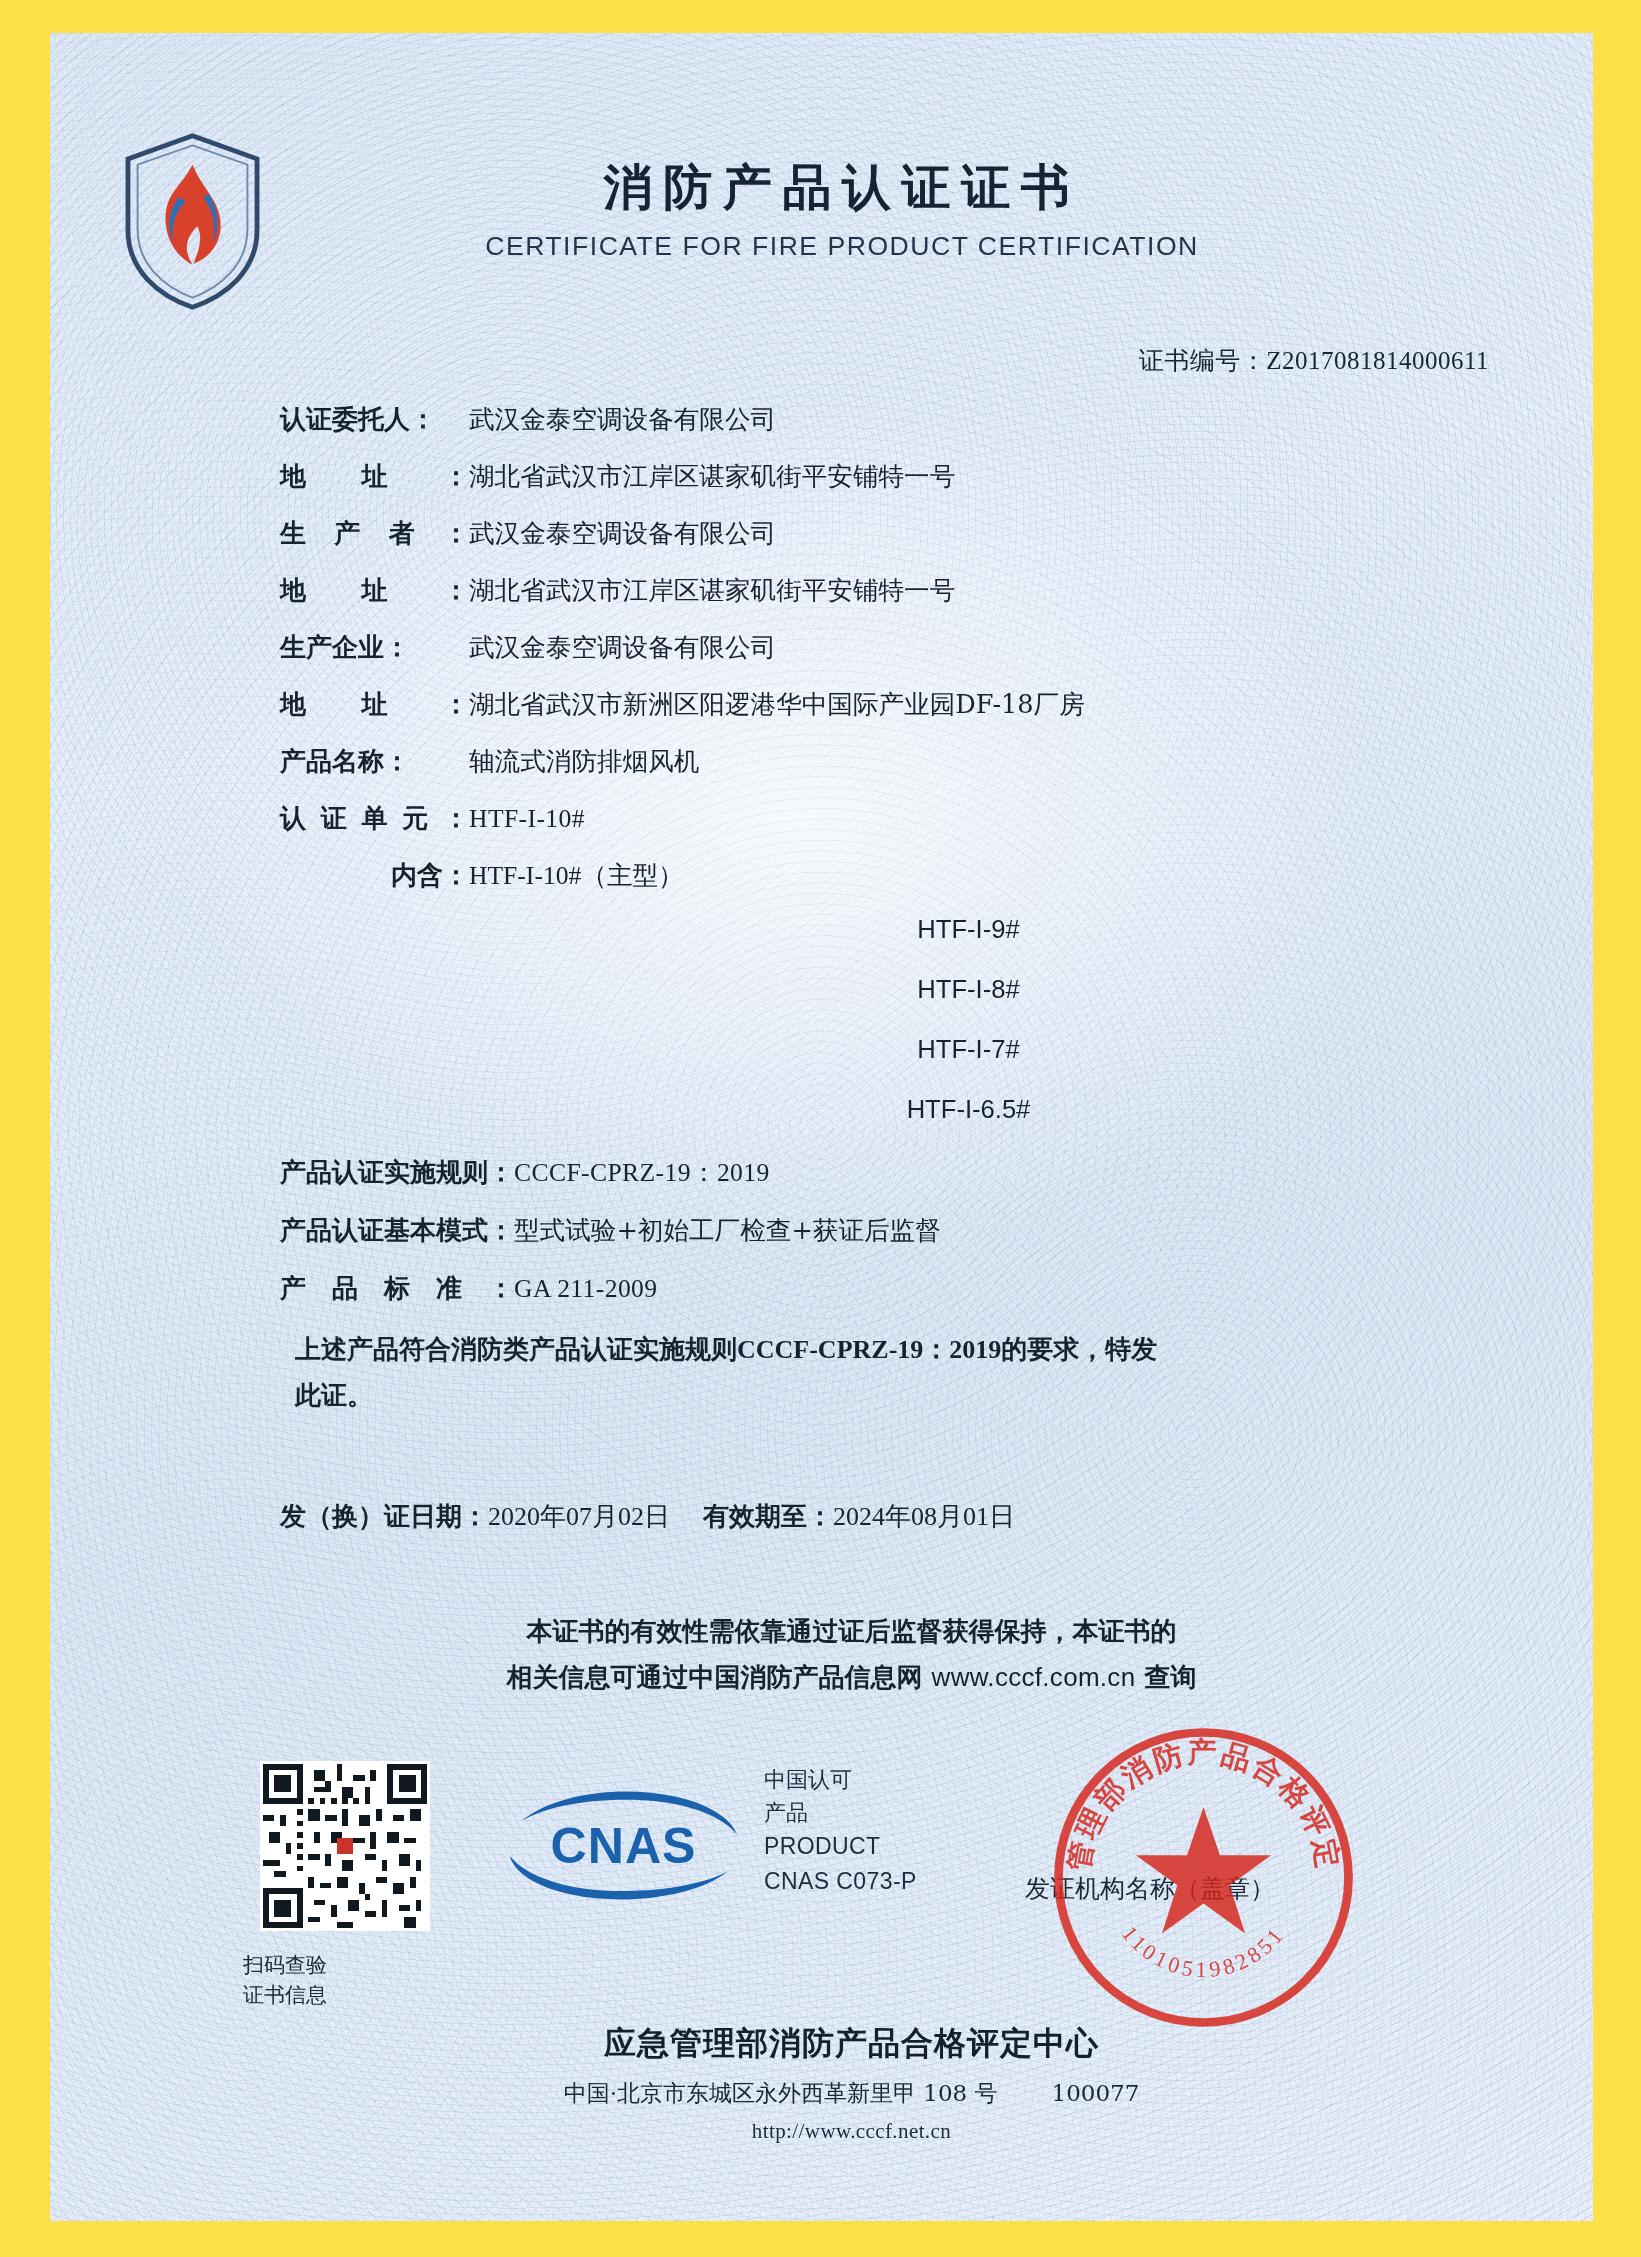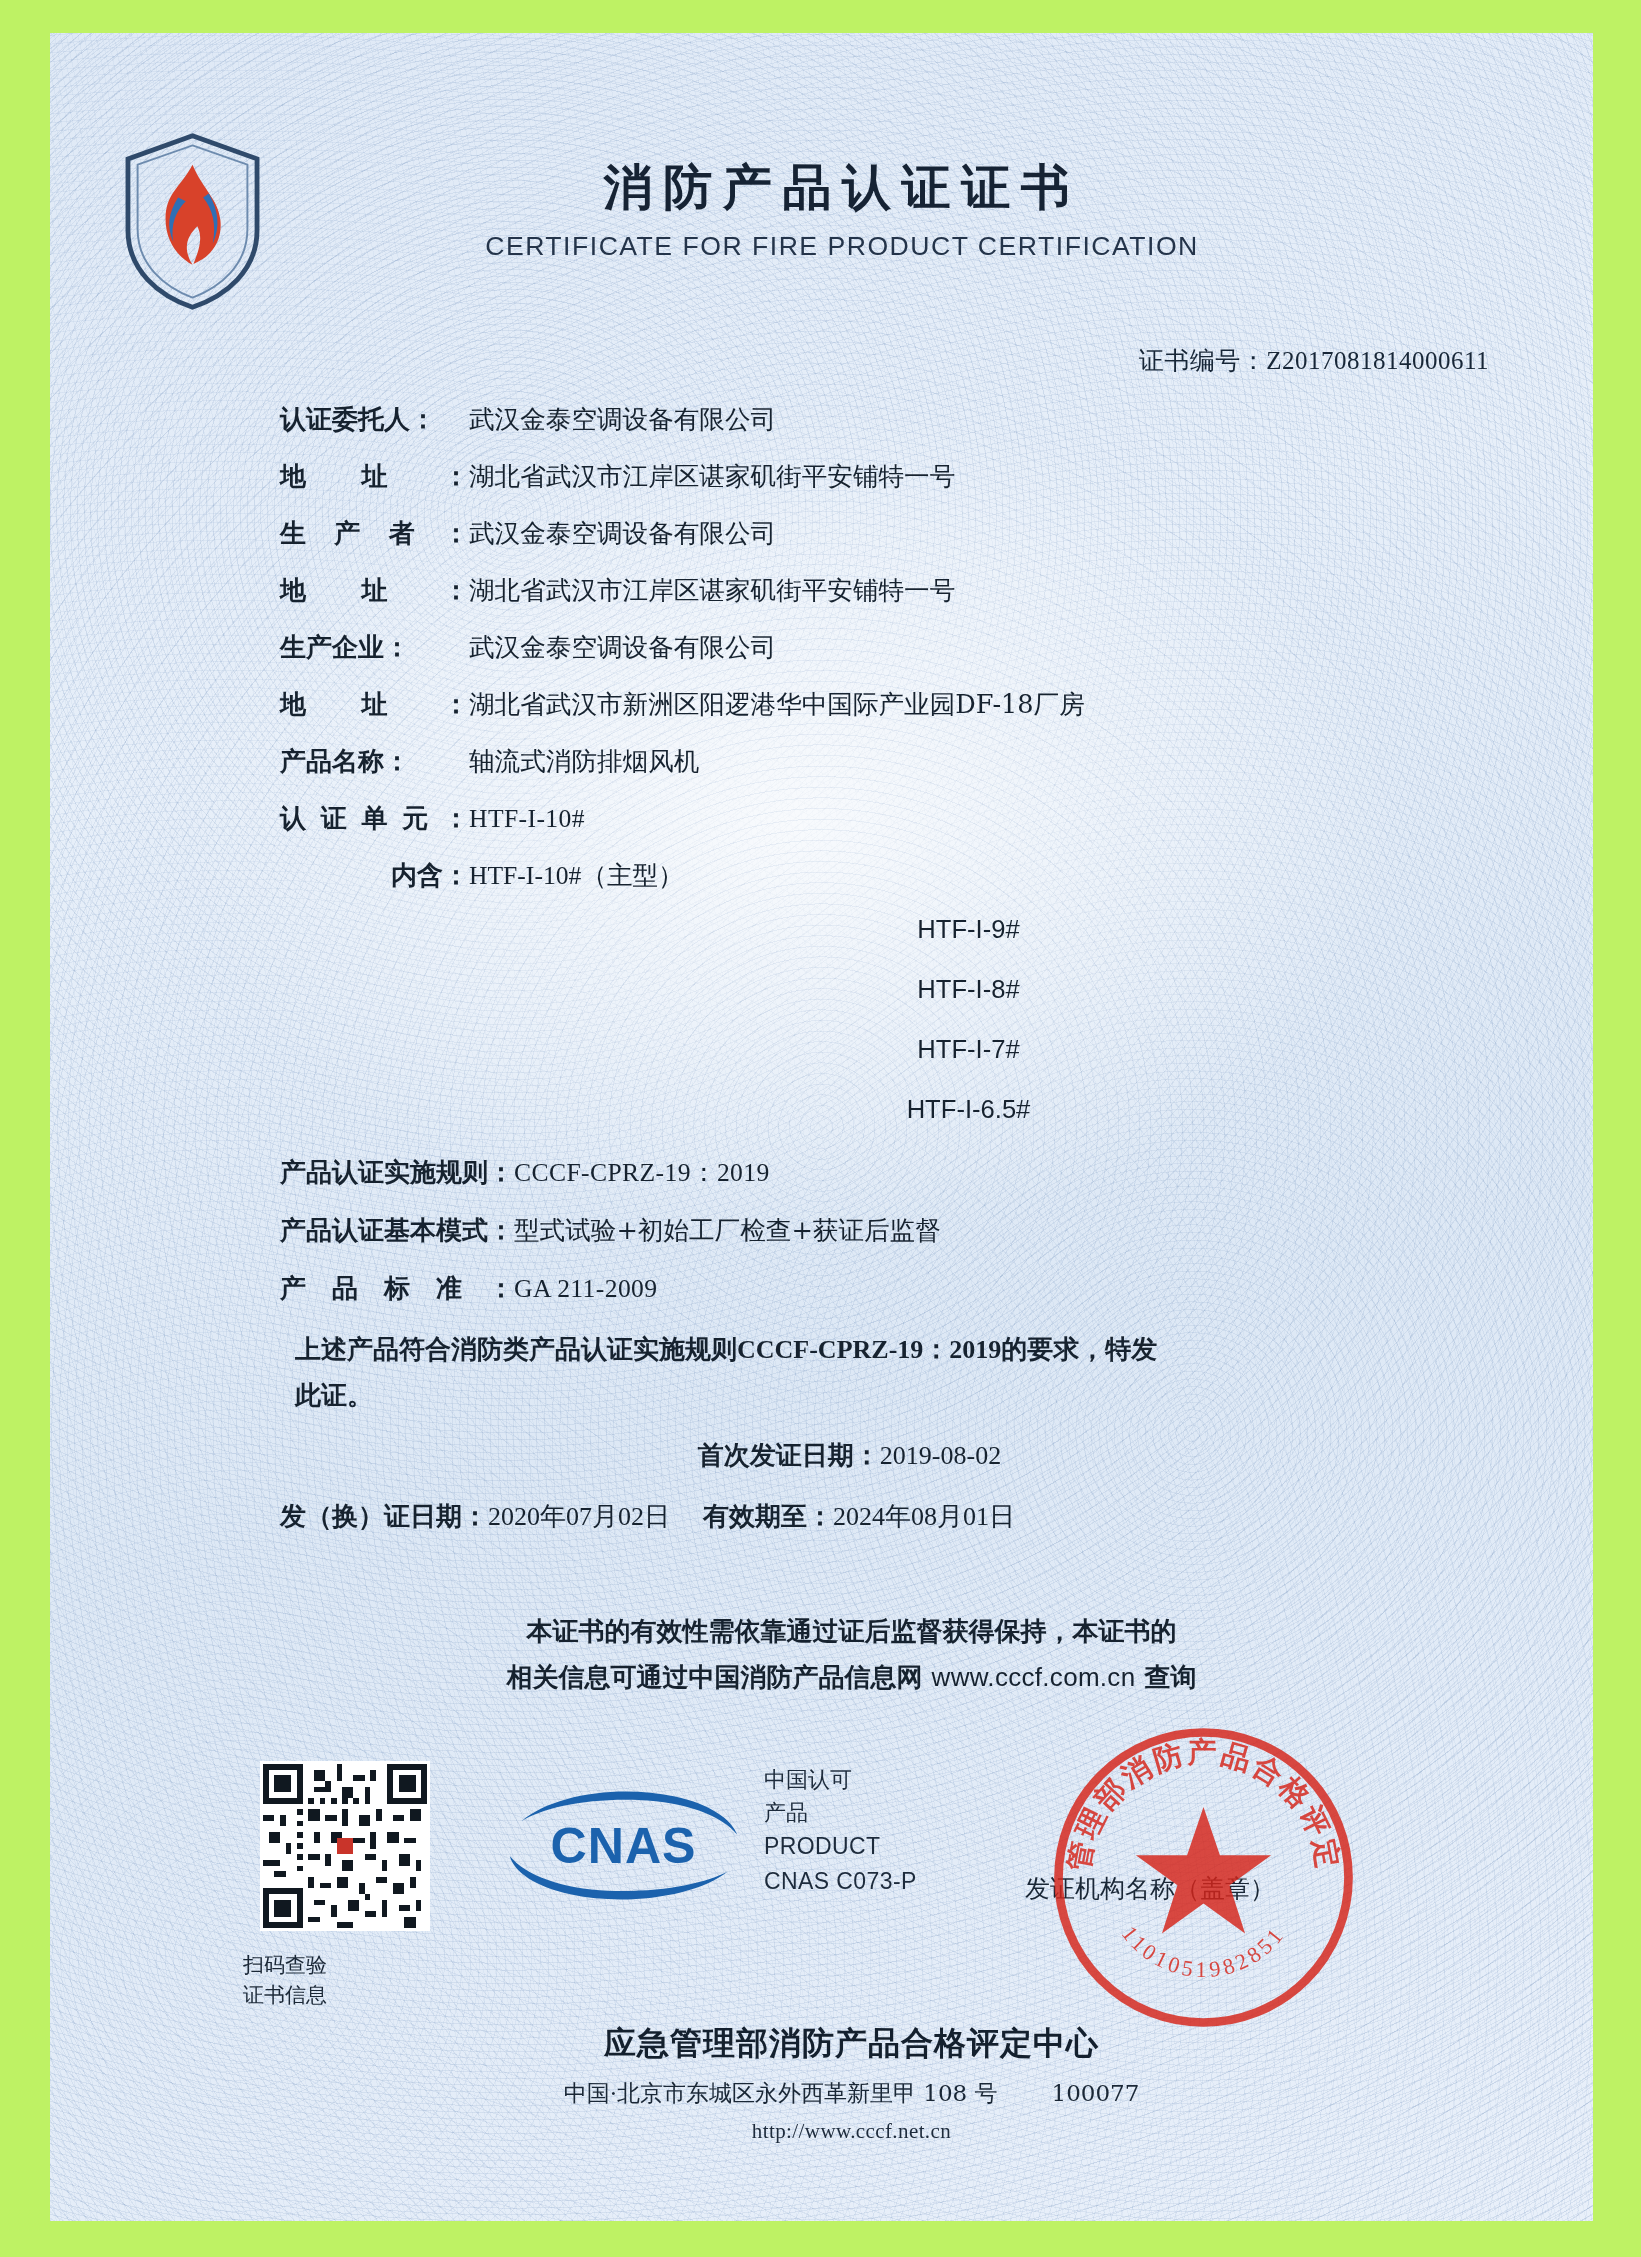--- a/index.html
+++ b/index.html
@@ -15,21 +15,21 @@
     position: relative;
     overflow: hidden;
   }
 
   
   #page {
     position: absolute;
     left: 0; top: 0;
     width: 1641px;
     height: 2257px;
-    background: #bef264;
+    background: #fde047;
   }
   #cert-bg {
     position: absolute;
     left: 50px;
     top: 33px;
     width: 1543px;
     height: 2188px;
     background:
       radial-gradient(ellipse 869px 599px at 48% 36%, rgba(255,255,255,0.75) 0%, rgba(255,255,255,0) 70%),
       repeating-radial-gradient(circle at 30% 22%, rgba(120,150,190,0.16) 0px, rgba(120,150,190,0.16) 1px, rgba(255,255,255,0) 1px, rgba(255,255,255,0) 6.8px),
@@ -443,23 +443,20 @@
         <div class="val mono">GA 211-2009</div>
       </div>
 
     </div>
 
     <div id="statement">
       <span>上述产品符合消防类产品认证实施规则</span><span class="inl">CCCF-CPRZ-19：2019</span><span>的要求，特发</span><br>
       <span>此证。</span>
     </div>
 
-    <div id="first-issue">
-      <span>首次发证日期：</span><span class="value">2019-08-02</span>
-    </div>
 
     <div id="issue-row">
       <span>发（换）证日期：</span><span class="value">2020年07月02日</span><span class="gap"></span><span>有效期至：</span><span class="value">2024年08月01日</span>
     </div>
 
     <div id="note">
       <span>本证书的有效性需依靠通过证后监督获得保持，本证书的</span><br>
       <span>相关信息可通过中国消防产品信息网 </span><span class="url">www.cccf.com.cn</span><span> 查询</span>
     </div>
 

